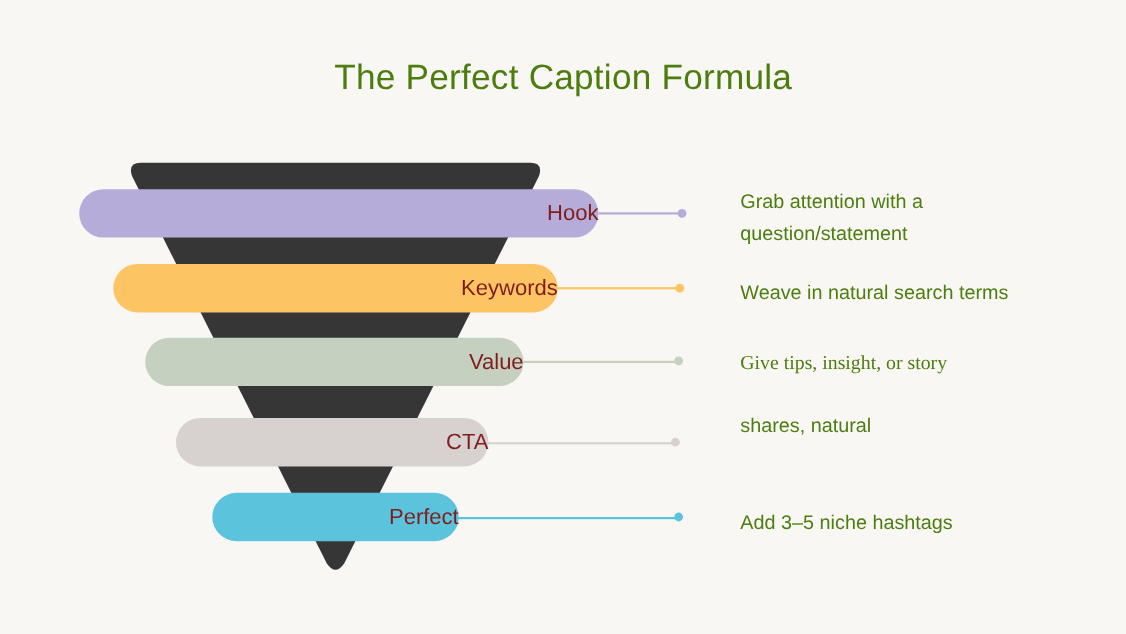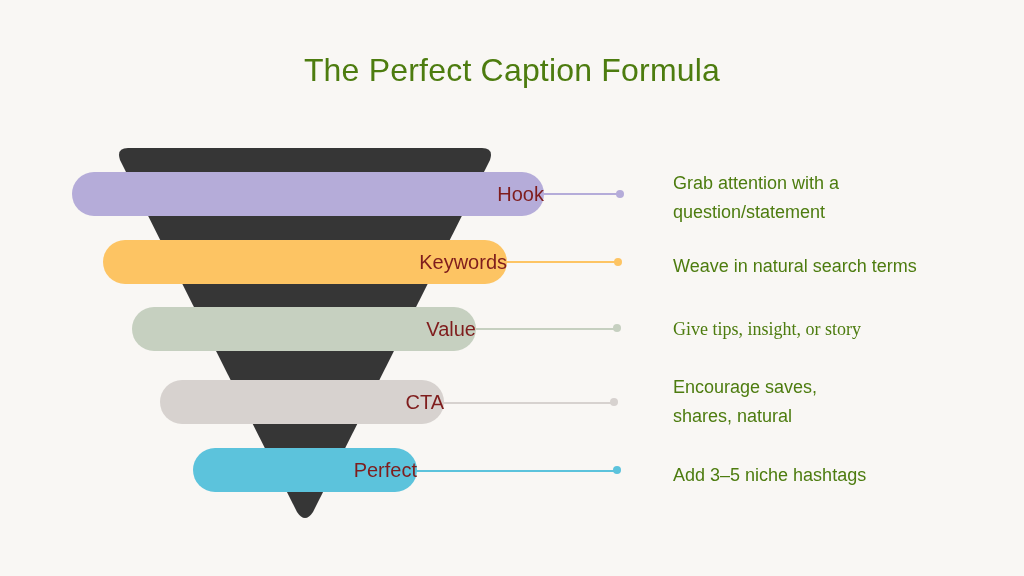--- a/index.html
+++ b/index.html
@@ -47,21 +47,20 @@
 <div class="desc" style="top:315px;font-family:Liberation Serif, serif;">
   <div>Give tips, insight, or story</div>
 </div>
 
 <div class="pill" style="left:160px;top:380px;width:284px;background:#d7d2cf;">
   <span>CTA</span>
 </div>
 <div class="line" style="left:443px;top:402px;width:172px;background:#d7d2cf;"></div>
 <div class="dot" style="left:610px;top:398px;background:#d7d2cf;"></div>
 <div class="desc" style="top:373px;">
-  <div>Encourage saves,</div>
   <div>shares, natural</div>
 </div>
 
 <div class="pill" style="left:193px;top:448px;width:224px;background:#5cc3dc;">
   <span>Perfect</span>
 </div>
 <div class="line" style="left:416px;top:470px;width:202px;background:#5cc3dc;"></div>
 <div class="dot" style="left:613px;top:466px;background:#5cc3dc;"></div>
 <div class="desc" style="top:461px;">
   <div>Add 3–5 niche hashtags</div>

